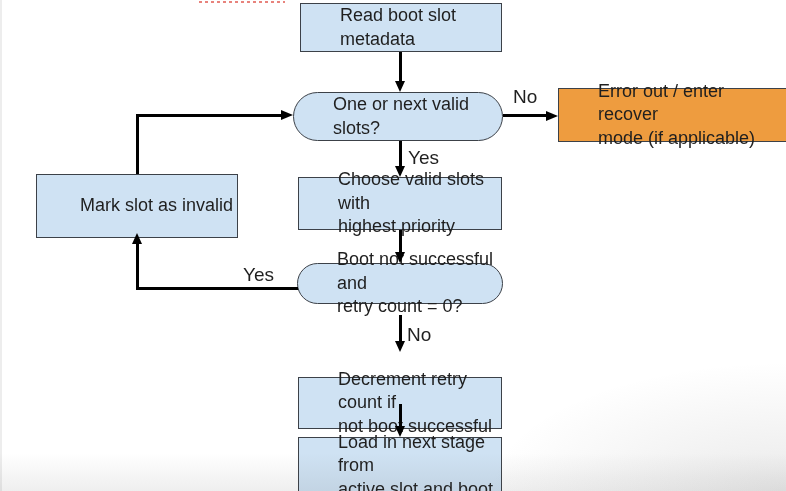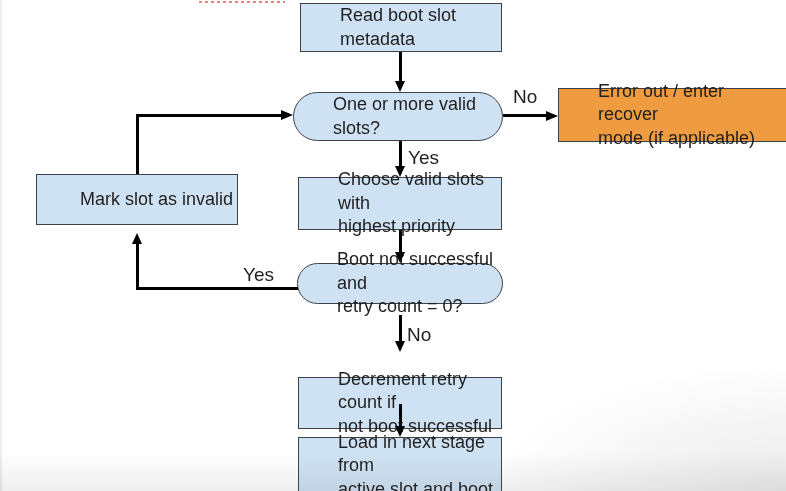--- a/index.html
+++ b/index.html
@@ -26,21 +26,21 @@
     background: var(--node-fill, #cfe2f3);
     border: 1.5px solid var(--node-border, #3c4148);
     padding-left: 39px;
   }
   .node.error { background: var(--error-fill, #ee9c3f); }
   .stadium { border-radius: 26px; }
 
   #n-read   { left: 300px; top: 3px;   width: 202px; height: 49px; }
   #n-dec1   { left: 293px; top: 92px;  width: 210px; height: 49px; }
   #n-error  { left: 558px; top: 88px;  width: 229px; height: 54px; }
-  #n-mark   { left: 36px;  top: 174px; width: 202px; height: 51px; }
+  #n-mark   { left: 36px;  top: 174px; width: 202px; height: 64px; }
   #n-choose { left: 298px; top: 177px; width: 204px; height: 53px; }
   #n-dec2   { left: 297px; top: 263px; width: 206px; height: 41px; }
   #n-decr   { left: 298px; top: 352px; width: 204px; height: 52px; margin-top: 25px; }
   #n-load   { left: 298px; top: 437px; width: 204px; height: 58px; }
 
   
   .line { position: absolute; background: var(--arrow, #000000); }
   #e1  { left: 399px; top: 52px;  width: 3px;   height: 29px; }
   #e2  { left: 503px; top: 114px; width: 43px;  height: 3px;  }
   #e3  { left: 399px; top: 141px; width: 3px;   height: 25px; }
@@ -105,21 +105,21 @@
 </style>
 </head>
 <body>
 
 <div class="canvas">
 
   <div class="red-dots"></div>
   <div class="left-strip"></div>
 
   <div class="node" id="n-read">Read boot slot metadata</div>
-  <div class="node stadium" id="n-dec1">One or more valid slots?</div>
+  <div class="node stadium" id="n-dec1">One or next valid slots?</div>
   <div class="node error" id="n-error">Error out / enter recover
 mode (if applicable)</div>
   <div class="node" id="n-mark">Mark slot as invalid</div>
   <div class="node" id="n-choose">Choose valid slots with
 highest priority</div>
   <div class="node stadium" id="n-dec2">Boot not successful and
 retry count = 0?</div>
   <div class="node" id="n-decr">Decrement retry count if
 not boot successful</div>
   <div class="node" id="n-load">Load in next stage from

